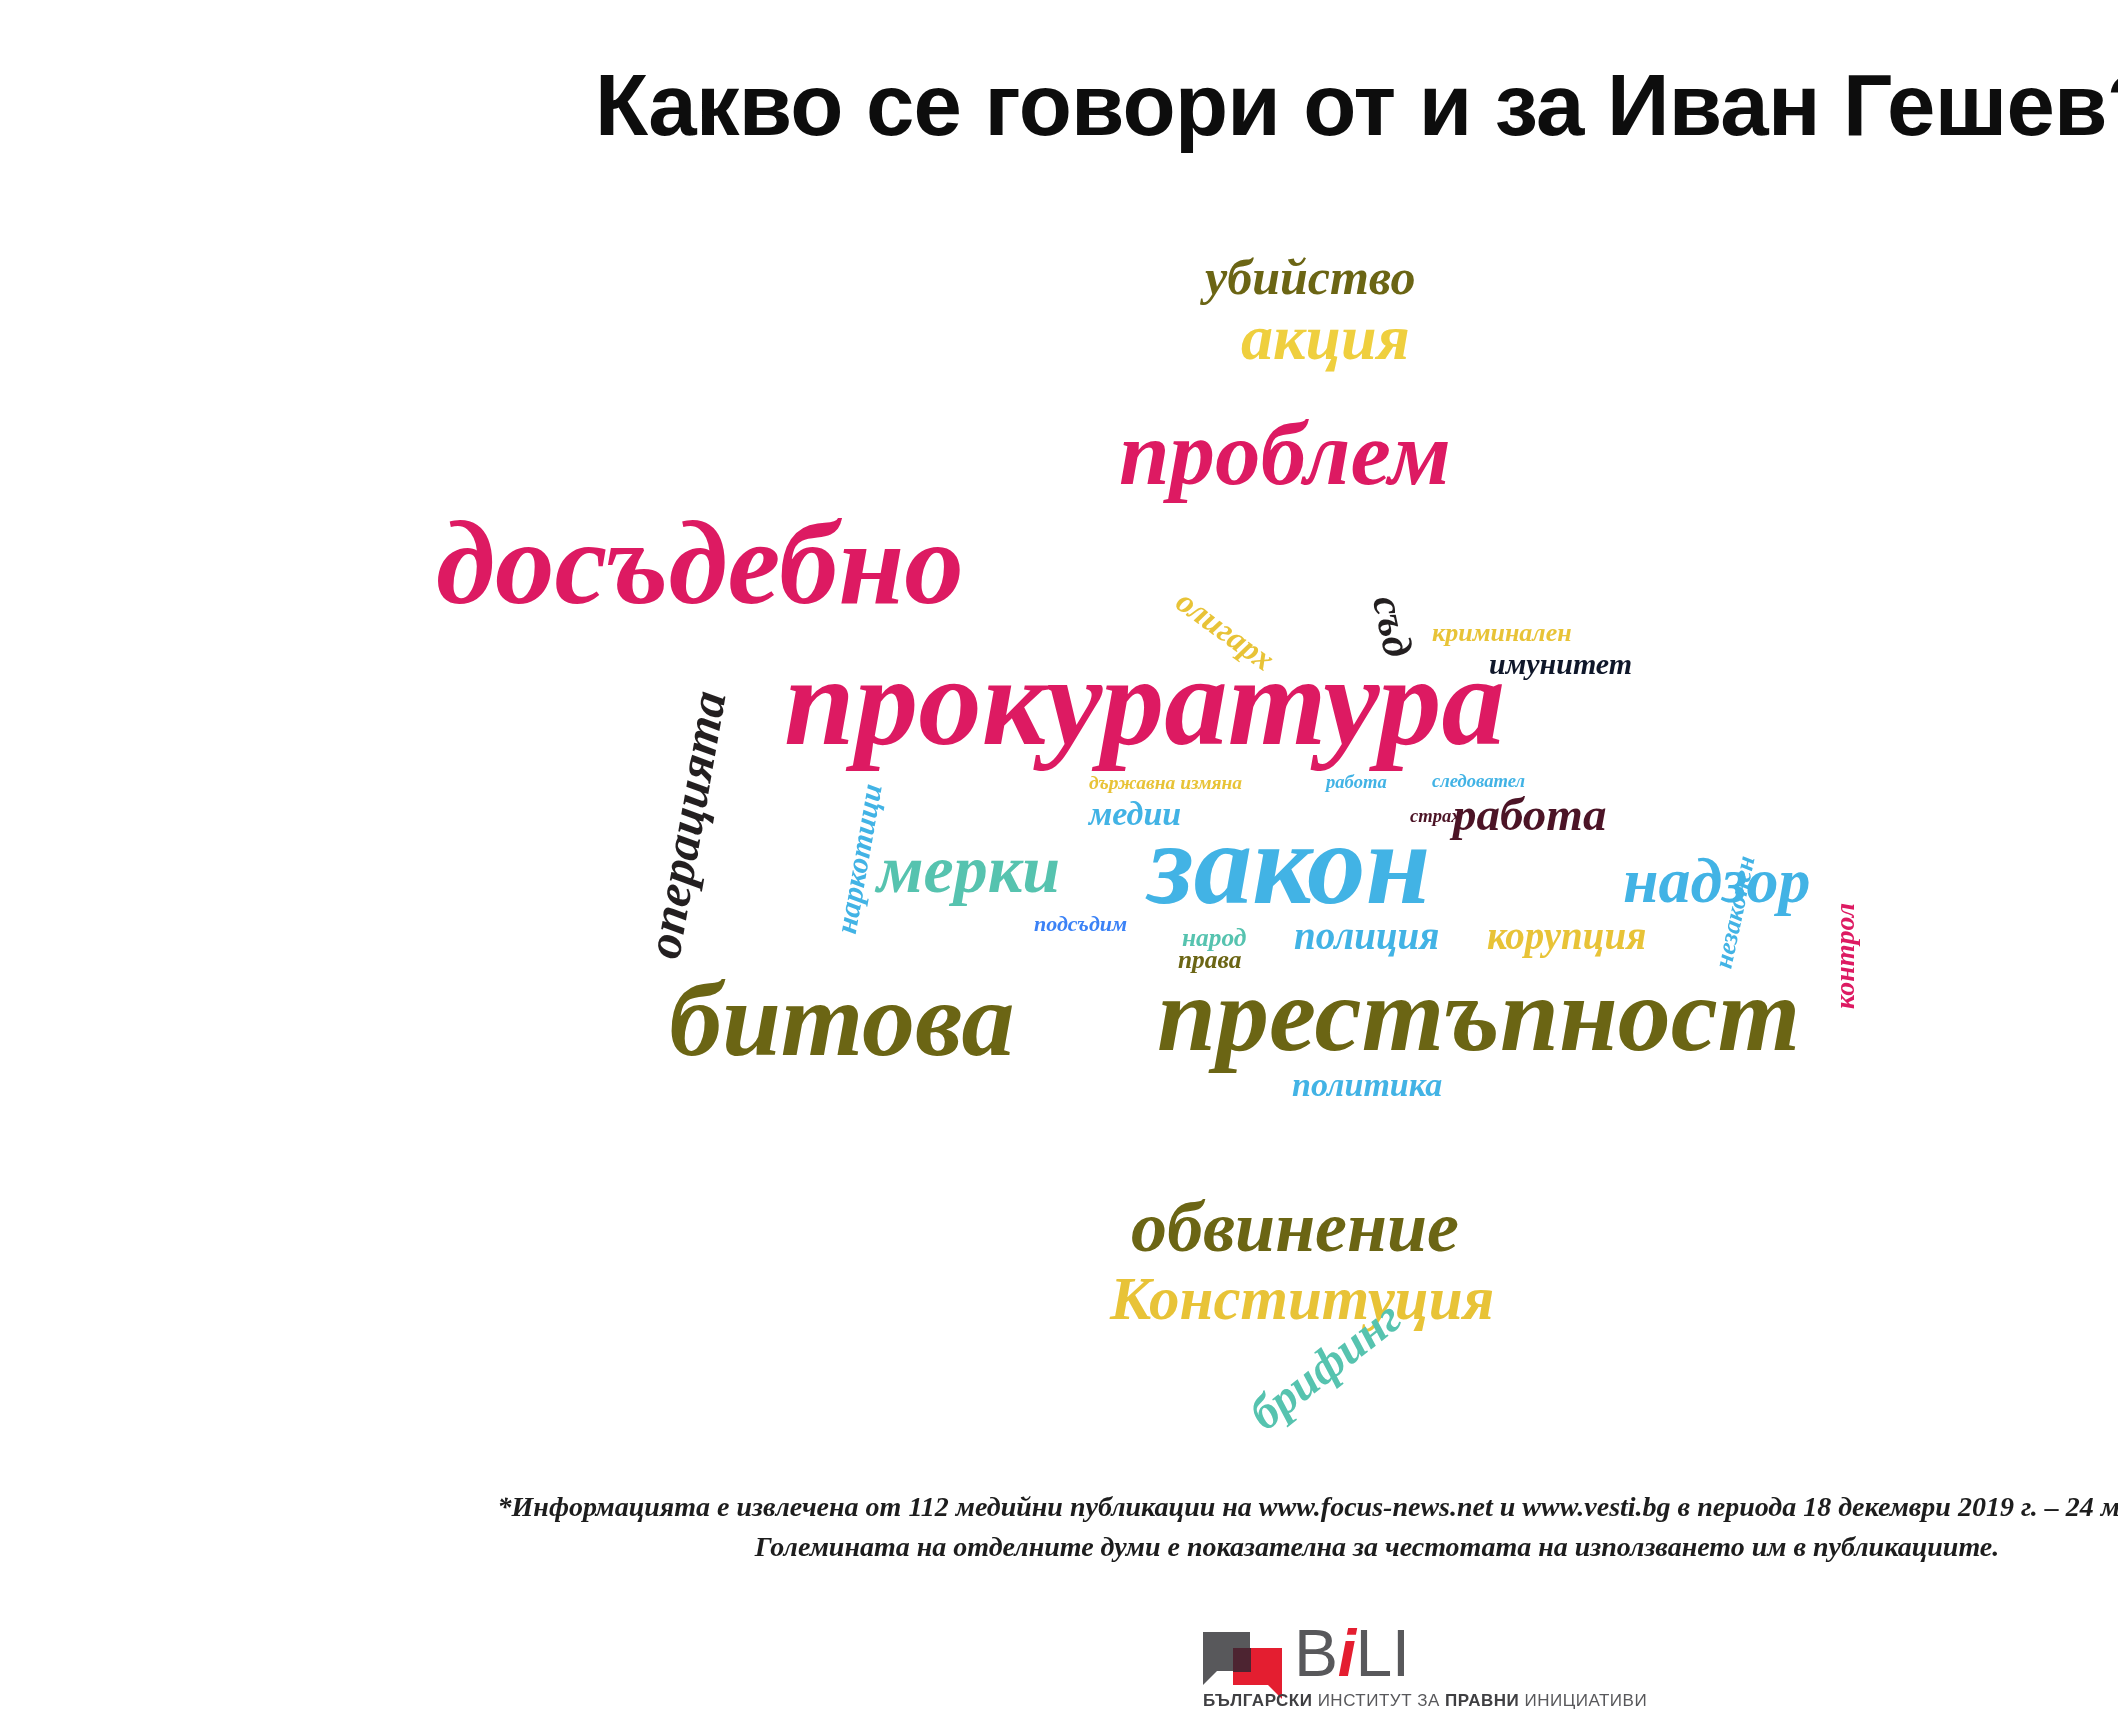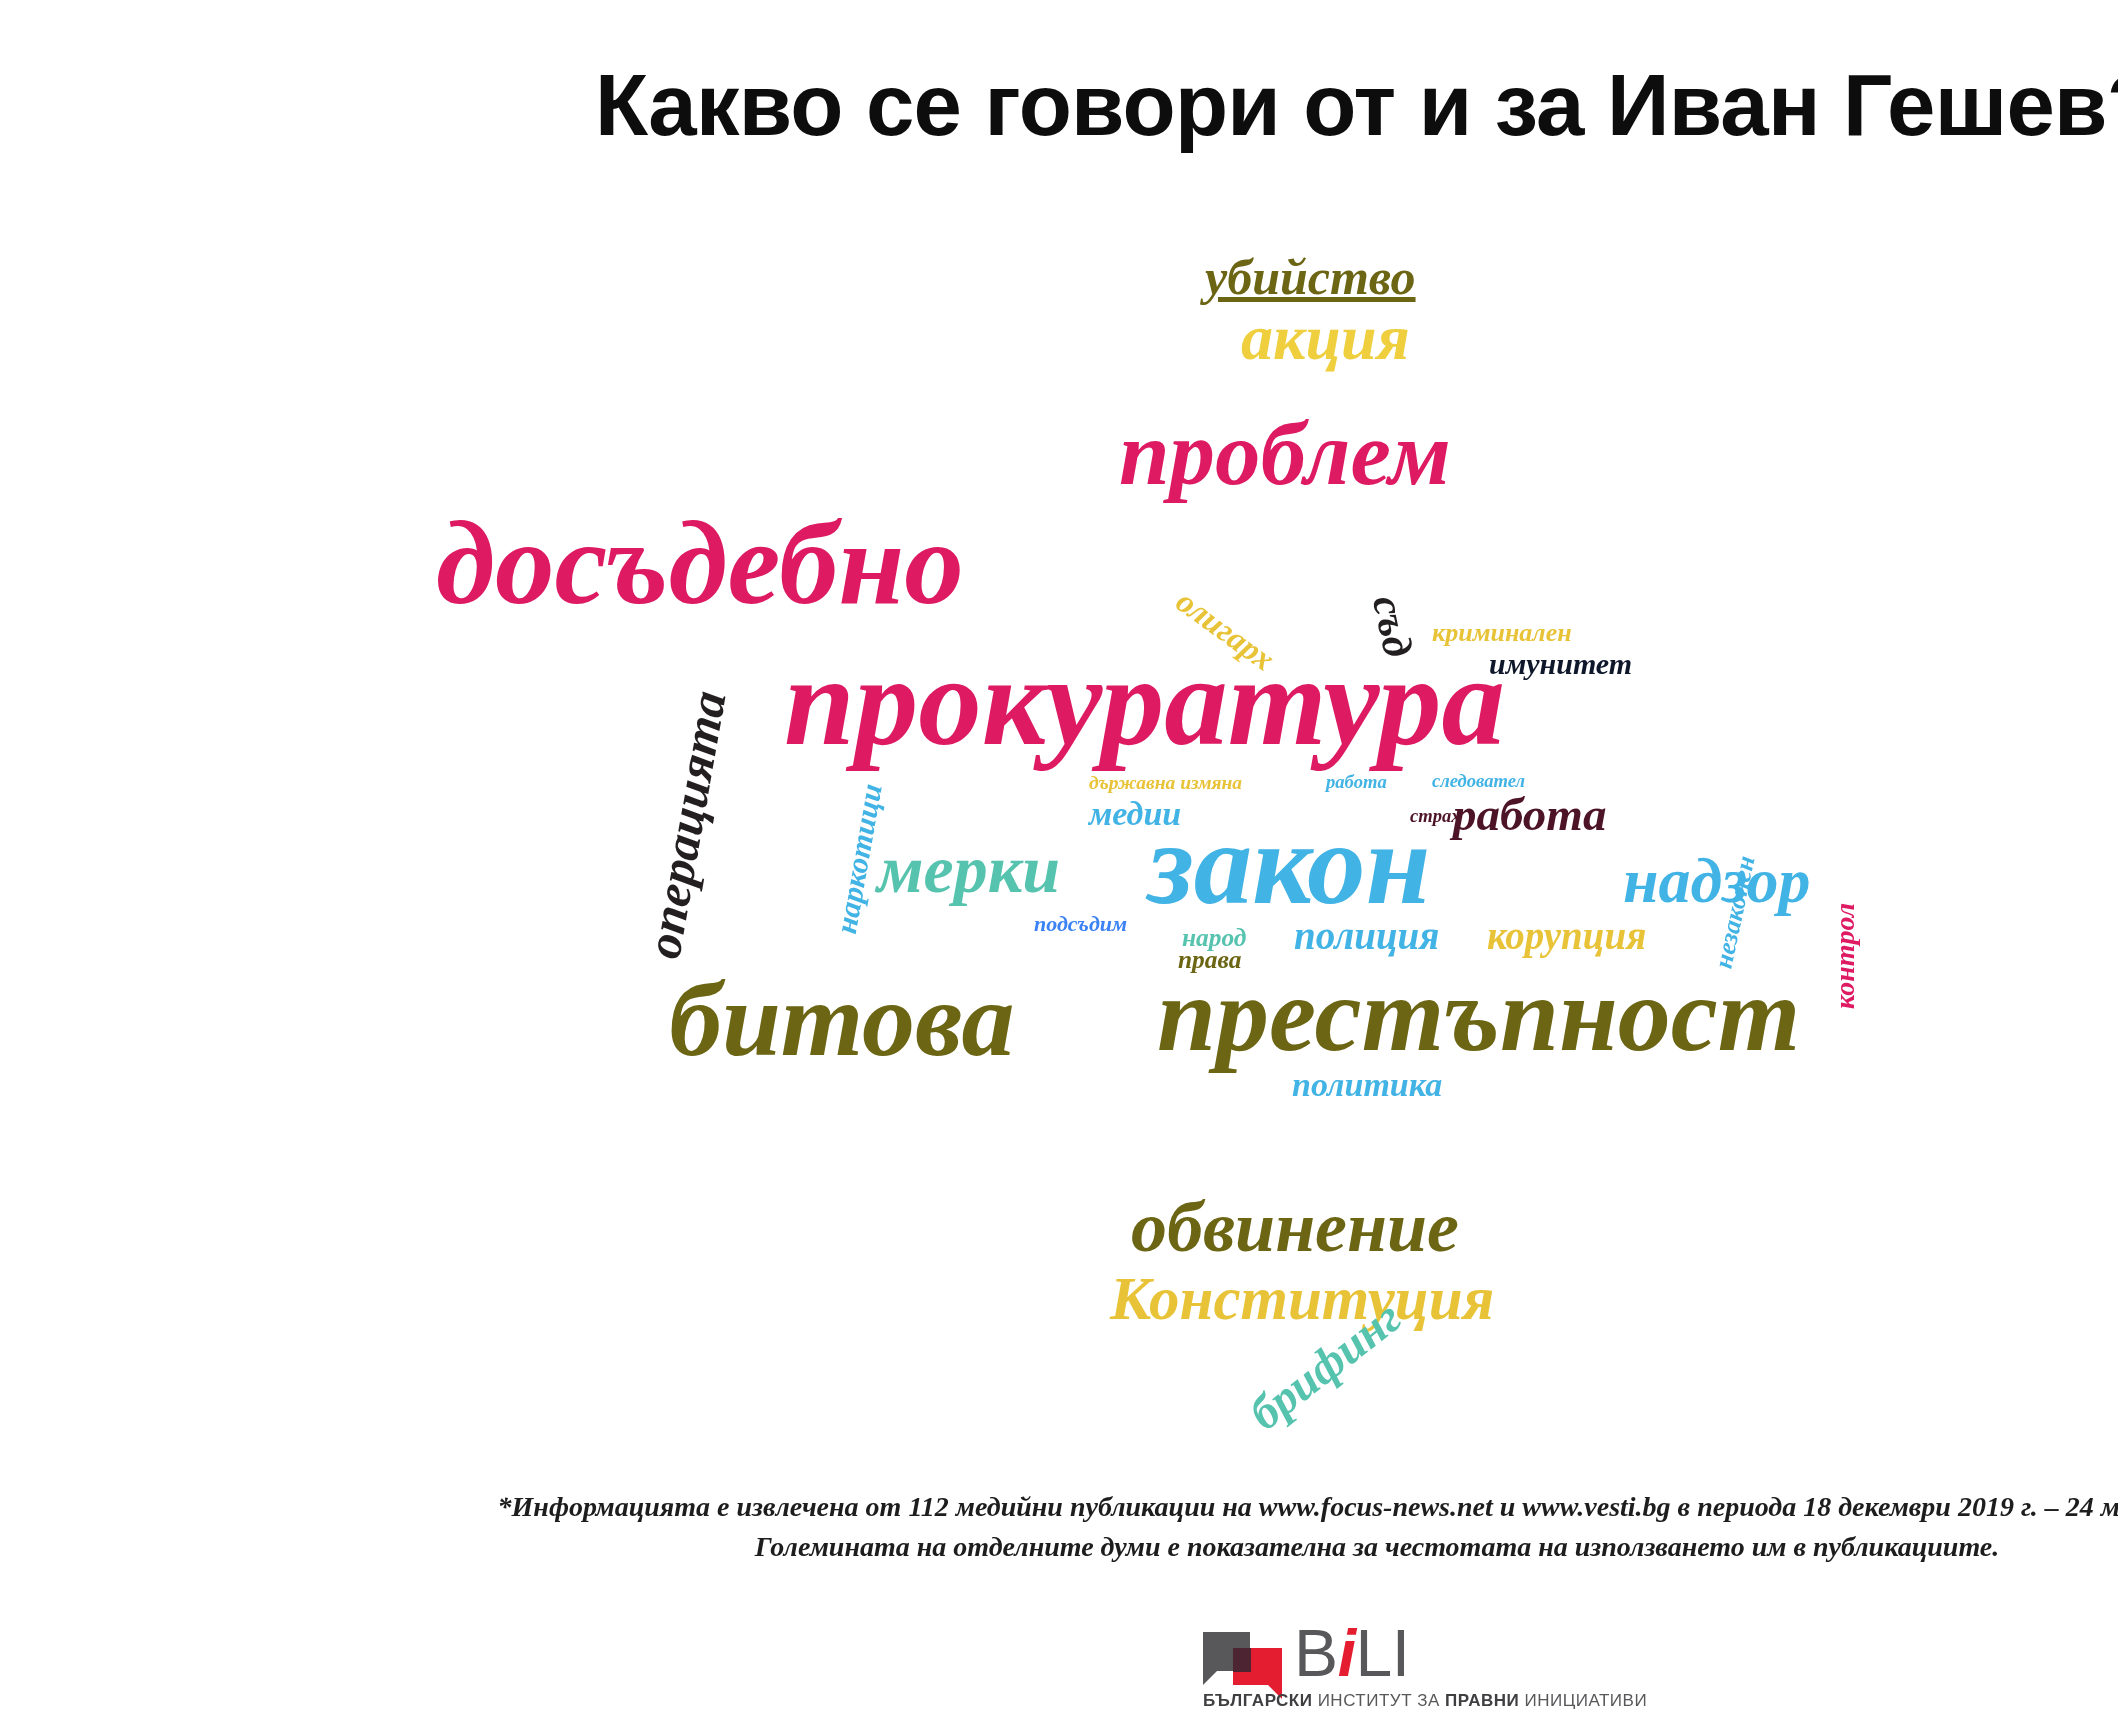--- a/index.html
+++ b/index.html
@@ -72,21 +72,21 @@
   .logo-sub b{font-weight:bold;color:#3f3f42;}
 </style>
 </head>
 <body>
 
 <div id="page">
 
   <div class="title">Какво се говори от и за Иван Гешев?</div>
 
   <div id="cloud">
-      <div class="w" style="left: 1205px; top: 76px; font-size: 50px; color: rgb(107, 101, 20); text-decoration: underline;">убийство</div>
+      <div class="w" style="left: 1205px; top: 76px; font-size: 50px; color: rgb(107, 101, 20);">убийство</div>
       <div class="w" style="left: 1241px; top: 131px; font-size: 64px; color: rgb(239, 207, 62);">акция</div>
       <div class="w" style="left: 1119px; top: 237px; font-size: 91px; color: rgb(221, 26, 98);">проблем</div>
       <div class="w" style="left: 436px; top: 335px; font-size: 119px; color: rgb(221, 26, 98);">досъдебно</div>
       <div class="w" style="left: 1169px; top: 436px; font-size: 33px; color: rgb(232, 195, 55); transform: rotate(36deg);">олигарх</div>
       <div class="w" style="left: 1362px; top: 428px; font-size: 42px; color: rgb(35, 31, 32); transform: rotate(78deg);">съд</div>
       <div class="w" style="left: 1432px; top: 441px; font-size: 26px; color: rgb(232, 195, 55);">криминален</div>
       <div class="w" style="left: 1451px; top: 470px; font-size: 30px; color: #0f172a; margin-left: 38px;">имунитет</div>
       <div class="w" style="left: 784px; top: 470px; font-size: 127px; color: rgb(221, 26, 98);">прокуратура</div>
       <div class="w" style="left: 551px; top: 623px; font-size: 50px; color: rgb(35, 31, 32); transform: rotate(-80deg);">операцията</div>
       <div class="w" style="left: 784px; top: 665px; font-size: 30.5px; color: rgb(66, 179, 229); transform: rotate(-80deg);">наркотици</div>

